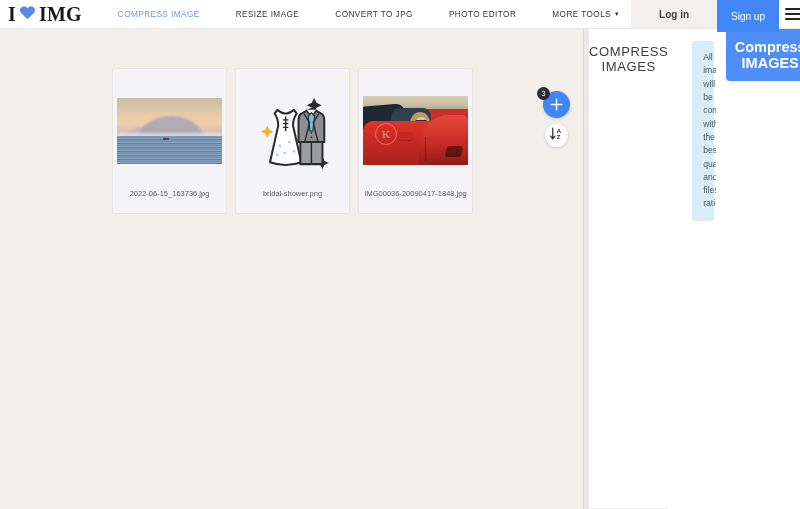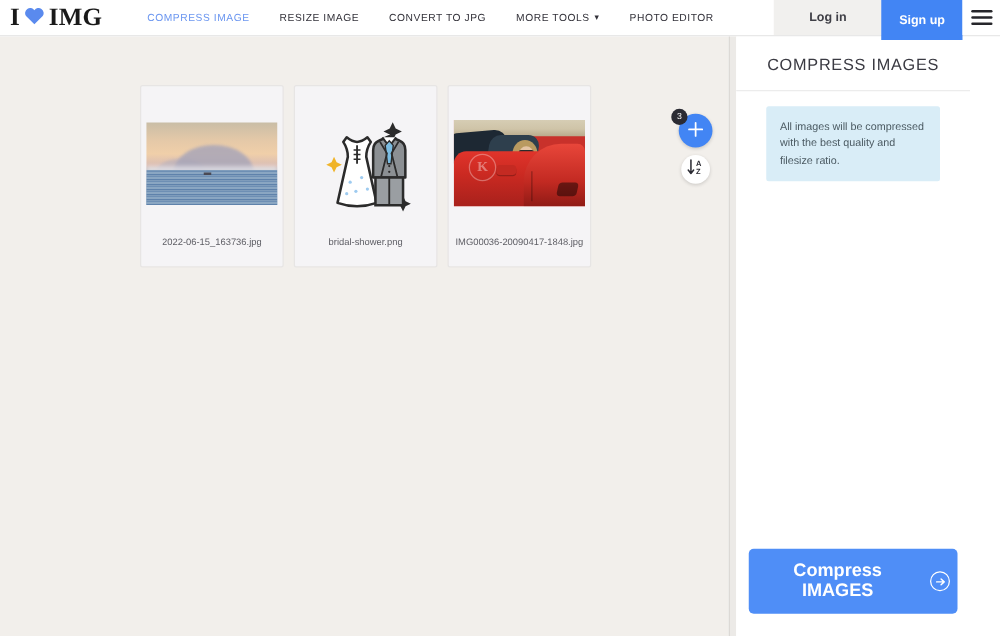--- a/index.html
+++ b/index.html
@@ -42,21 +42,21 @@
     display: inline-block;
     margin: 0 3px;
     color: #5a8aee;
     font-size: 18px;
     line-height: 1;
     position: relative;
     top: 0px;
   }
   .nav {
     display: flex; align-items: center;
-    gap: 0px;
+    gap: 12px;
     margin-left: 14px;
   }
   .nav-item {
     font-size: 8.2px;
     letter-spacing: 0.45px;
     color: #33323a;
     padding: 0 12px;
     height: 29px;
     display: flex; align-items: center;
     cursor: pointer;
@@ -81,21 +81,21 @@
     font-weight: bold;
     color: #3f3f46;
     background: #f1f0ee;
     cursor: pointer;
     white-space: nowrap;
   }
   .btn-signup {
     display: flex; align-items: center; justify-content: center;
     padding: 16px 14px;
     font-size: 10px;
-    font-weight: bold;
+    font-weight: normal;
     color: #ffffff;
     background: #4285f4;
     cursor: pointer;
     white-space: nowrap;
   }
   .hamburger {
     width: 30px;
     display: flex; flex-direction: column;
     align-items: center; justify-content: center;
     gap: 3px;
@@ -325,21 +325,21 @@
     z-index: 18;
   }
 
   
   .panel {
     position: absolute;
     top: 29px; left: 589px;
     width: 187px; height: 480px;
     background: #ffffff;
     z-index: 20;
-    display: flex; flex-direction: column; justify-content: space-between;
+    display: flex; flex-direction: row; justify-content: space-between;
   }
   .panel-title {
     text-align: center;
     font-size: 13px;
     letter-spacing: 0.6px;
     color: #3a3a42;
     padding: 15px 0 13px;
     border-bottom: 1px solid #ececec;
   }
   .panel-body {
@@ -400,25 +400,25 @@
       <div class="nav-item active">
         <span>COMPRESS IMAGE</span>
       </div>
       <div class="nav-item">
         <span>RESIZE IMAGE</span>
       </div>
       <div class="nav-item">
         <span>CONVERT TO JPG</span>
       </div>
       <div class="nav-item">
+        <span>PHOTO EDITOR</span>
+      </div>
+      <div class="nav-item">
         <span>MORE TOOLS</span>
         <span class="caret">▾</span>
-      </div>
-      <div class="nav-item">
-        <span>PHOTO EDITOR</span>
       </div>
     </div>
 
     <div class="header-right">
       <div class="btn-login">Log in</div>
       <div class="btn-signup">Sign up</div>
       <div class="hamburger">
         <span></span>
         <span></span>
         <span></span>

